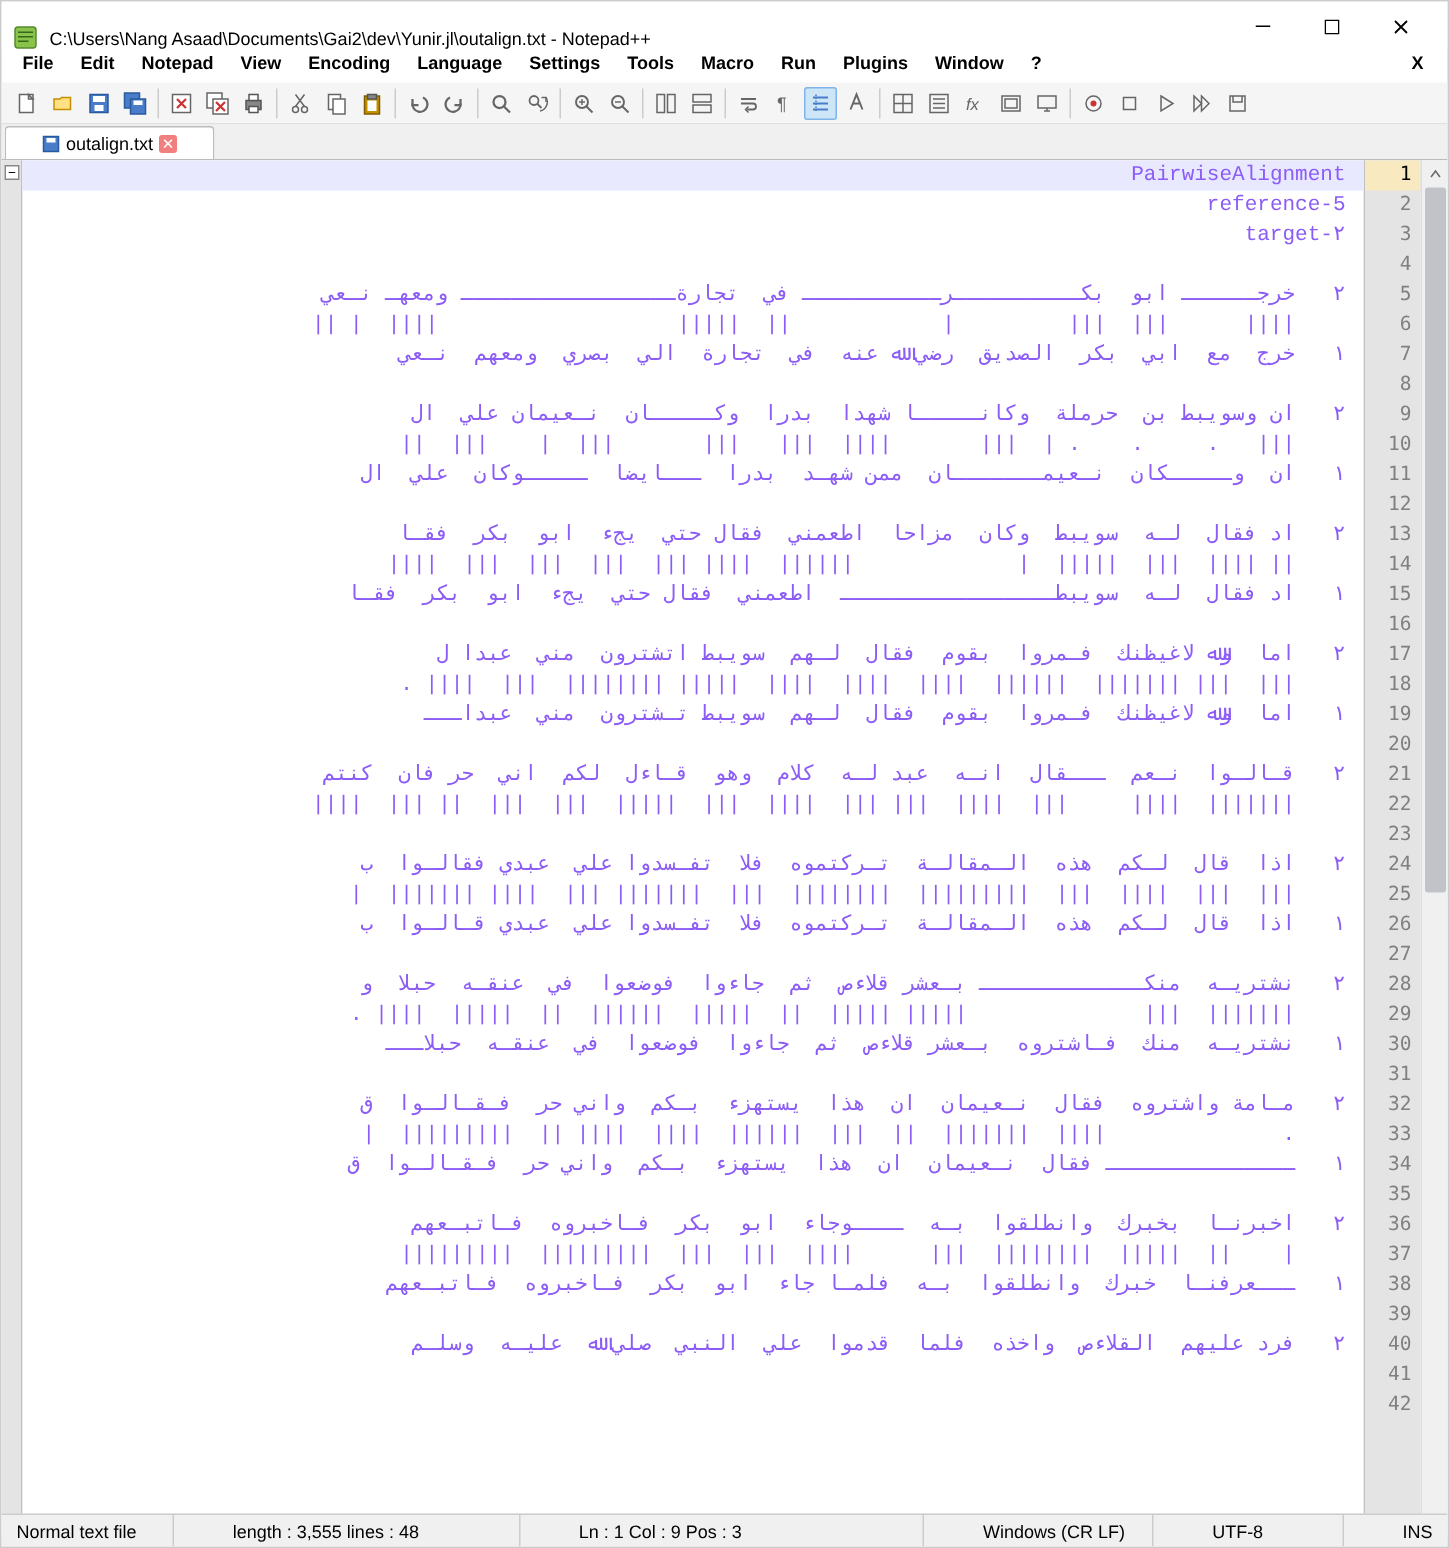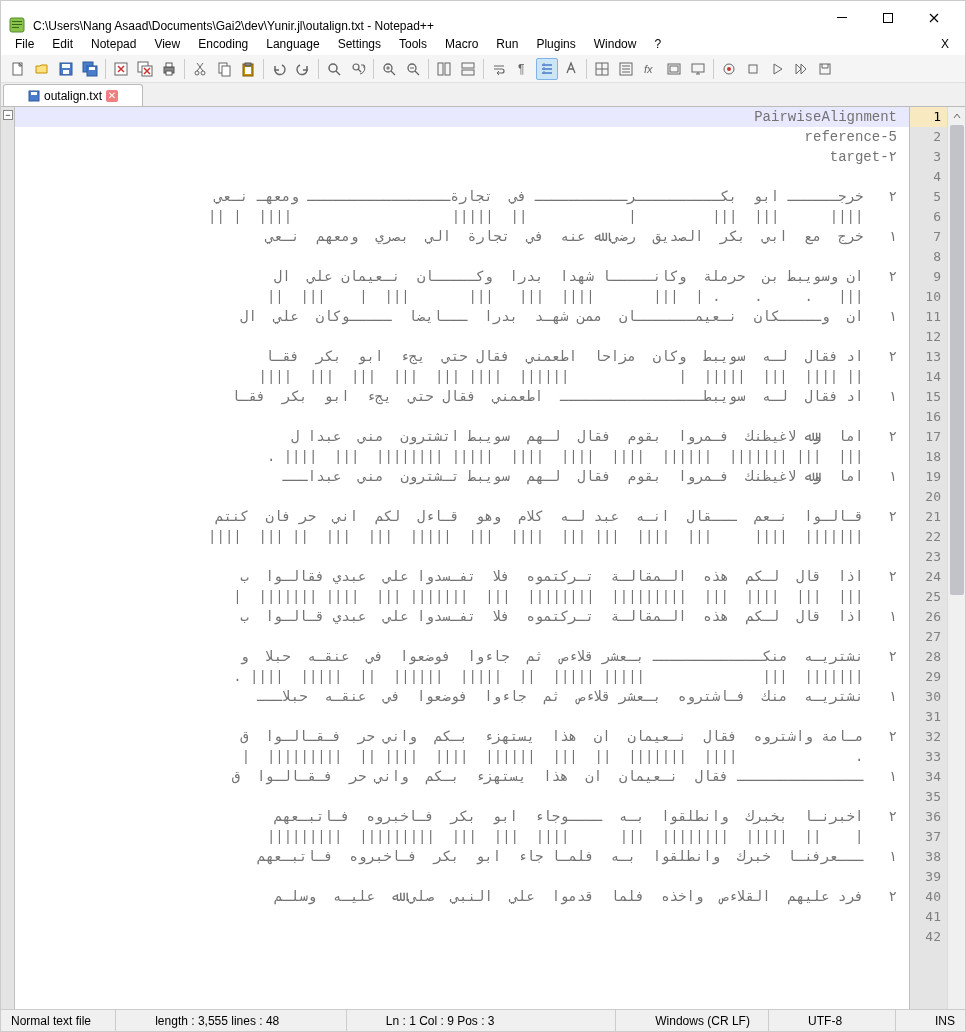--- a/index.html
+++ b/index.html
@@ -2,21 +2,21 @@
 <html><head>
 <meta charset="utf-8">
 <style>
   * { margin:0; padding:0; box-sizing:border-box; }
   body { font-family:"Segoe UI",Tahoma,sans-serif; font-size:12px; background:#fff; width:966px; height:1032px; position:relative; border:1px solid #ccc; overflow:hidden; }
   .titlebar { height:32px; display:flex; align-items:flex-end; padding:0 8px; background:#fff; }
   .titlebar .icon svg { width:16px; height:16px; }
   .titlebar .title { margin-left:8px; flex:1; font-size:12px; }
   .winbtns { display:flex; gap:0; }
   .winbtn { width:46px; height:30px; display:flex; align-items:center; justify-content:center; }
-  .menubar { height:22px; display:flex; align-items:center; padding:0 6px; gap:2px; }
+  .menubar { height:22px; display:flex; align-items:flex-start; padding:0 6px; gap:2px;font-weight:bold; }
   .menuitem { padding:2px 8px; }
   .menubar .trail { margin-left:auto; padding:2px 10px; font-size:12px; }
   .toolbar { height:28px; display:flex; align-items:center; padding:0 6px; gap:2px; border-bottom:1px solid #e0e0e0; background:#f5f5f5; }
   .tbtn { width:22px; height:22px; display:flex; align-items:center; justify-content:center; border:1px solid transparent; border-radius:2px; }
   .tbtn.active { background:#cde6f7; border-color:#7eb4ea; }
   .tsep { width:1px; height:20px; background:#ccc; margin:0 2px; }
   .tabbar { height:24px; background:#f0f0f0; display:flex; align-items:flex-end; padding:0 2px; border-bottom:1px solid #bbb; }
   .tab { height:22px; background:#fff; border:1px solid #bbb; border-bottom:0; padding:0 24px; display:flex; align-items:center; gap:4px; font-size:12px; border-top-left-radius:3px; border-top-right-radius:3px; }
   .tab .tabicon svg { width:12px; height:12px; }
   .tab .closex { width:12px; height:12px; display:flex; align-items:center; justify-content:center; background:#f08080; color:#fff; font-size:10px; border-radius:2px; }
@@ -24,21 +24,21 @@
   .gutter-left { width:14px; background:#e4e4e4; border-right:1px solid #c0c0c0; position:relative; }
   .fold { position:absolute; top:3px; left:2px; width:10px; height:10px; border:1px solid #888; background:#fff; display:flex; align-items:center; justify-content:center; font-size:9px; line-height:1; }
   .textcol { flex:1; background:#fff; position:relative; }
   .linecol { width:38px; background:#e4e4e4; border-left:1px solid #c0c0c0; }
   .linecol .ln { height:20px; color:#808080; font-family:Consolas,monospace; font-size:13px; text-align:right; padding-right:6px; line-height:20px; }
   .linecol .ln.current { background:#f8e9c0; color:#000; }
   .scrollbar { width:18px; background:#f0f0f0; border-left:1px solid #ddd; position:relative; }
   .scroll-up, .scroll-down { position:absolute; left:0; width:18px; height:18px; display:flex; align-items:center; justify-content:center; background:#f0f0f0; }
   .scroll-up { top:0; } .scroll-down { bottom:0; }
   .thumb { position:absolute; left:2px; top:18px; width:14px; height:470px; background:#c2c3c9; border-radius:2px; }
-  .row { height:20px; font-family:Consolas,"Courier New",monospace; font-size:14px; line-height:20px; white-space:pre; padding-right:12px; text-align:right; direction:rtl; color:#737373; }
+  .row { height:20px; font-family:Consolas,"Courier New",monospace; font-size:14px; line-height:20px; white-space:pre; padding-right:12px; text-align:right; direction:rtl; color:#8b5cf6; }
   .row.ltr { direction:ltr; }
   .row.current { background:#e8e8ff; }
   .statusbar { position:absolute; bottom:0; left:0; right:0; height:22px; background:#f0f0f0; border-top:1px solid #ccc; display:flex; align-items:center; font-size:12px;gap:29px; }
   .statusbar .cell { padding:0 10px; border-right:1px solid #ccc; height:100%; display:flex; align-items:center; }
   svg { display:block; }
 </style>
 </head>
 <body>
 
 <div class="titlebar">

